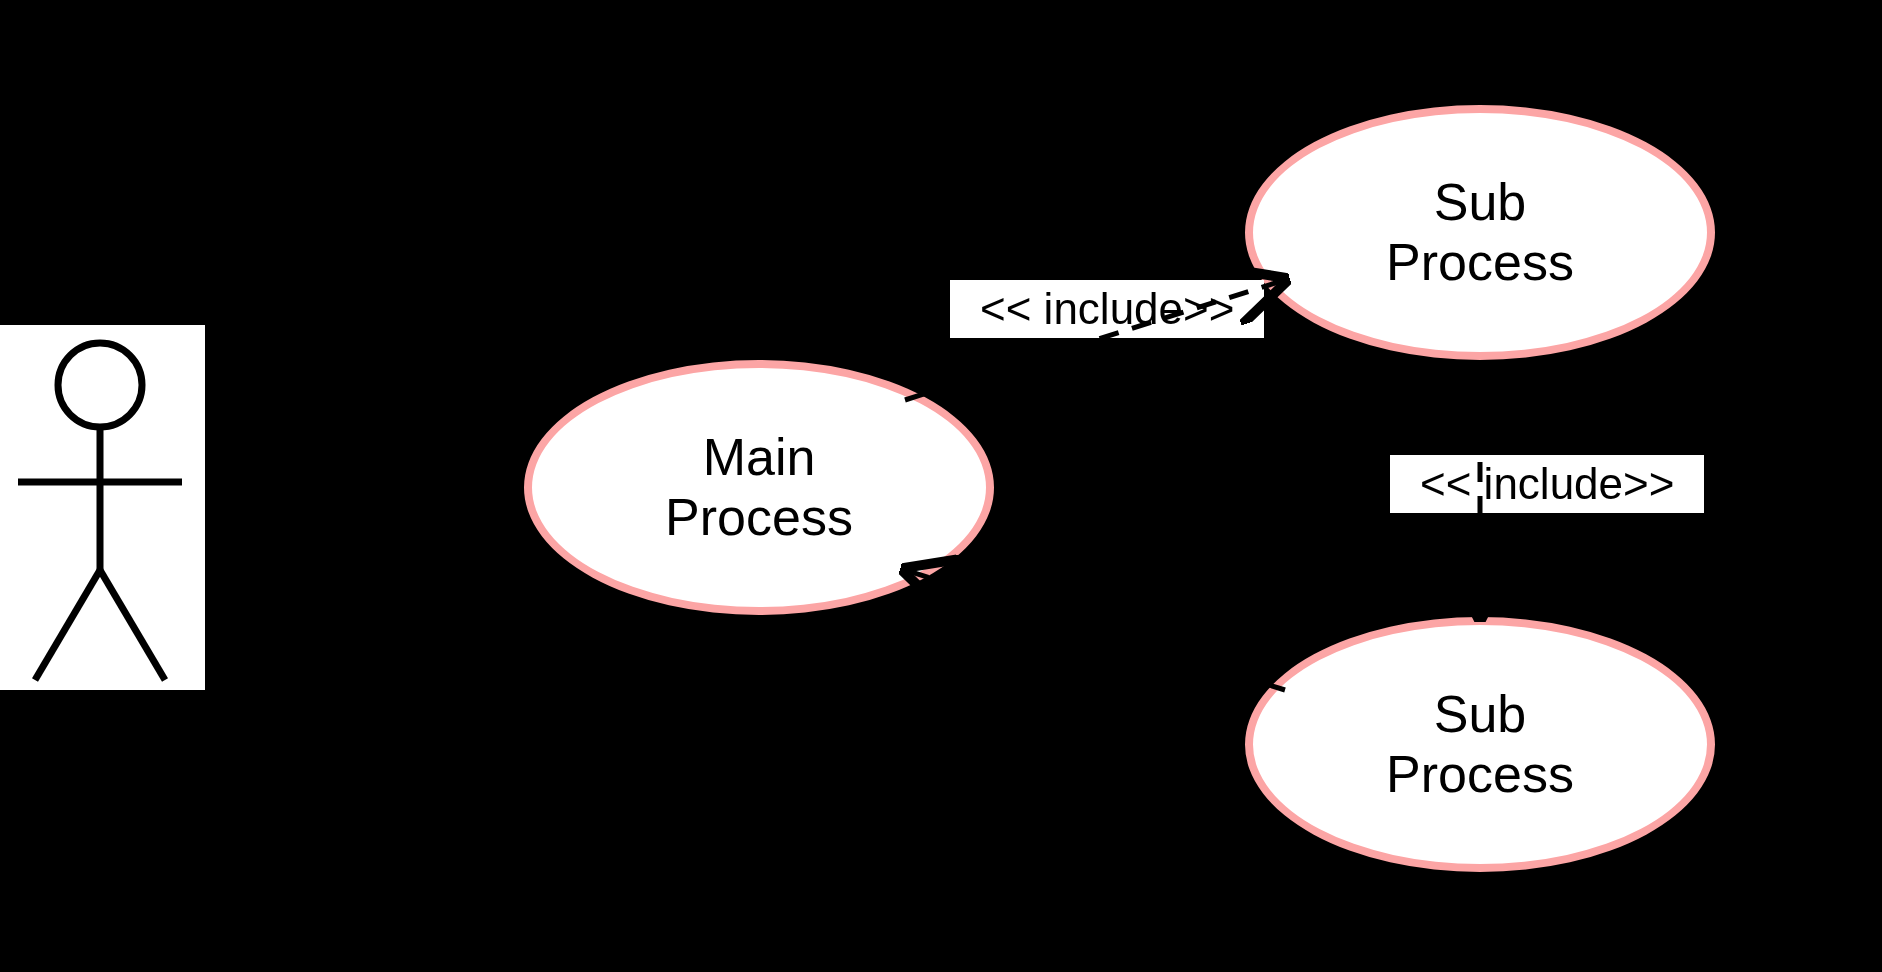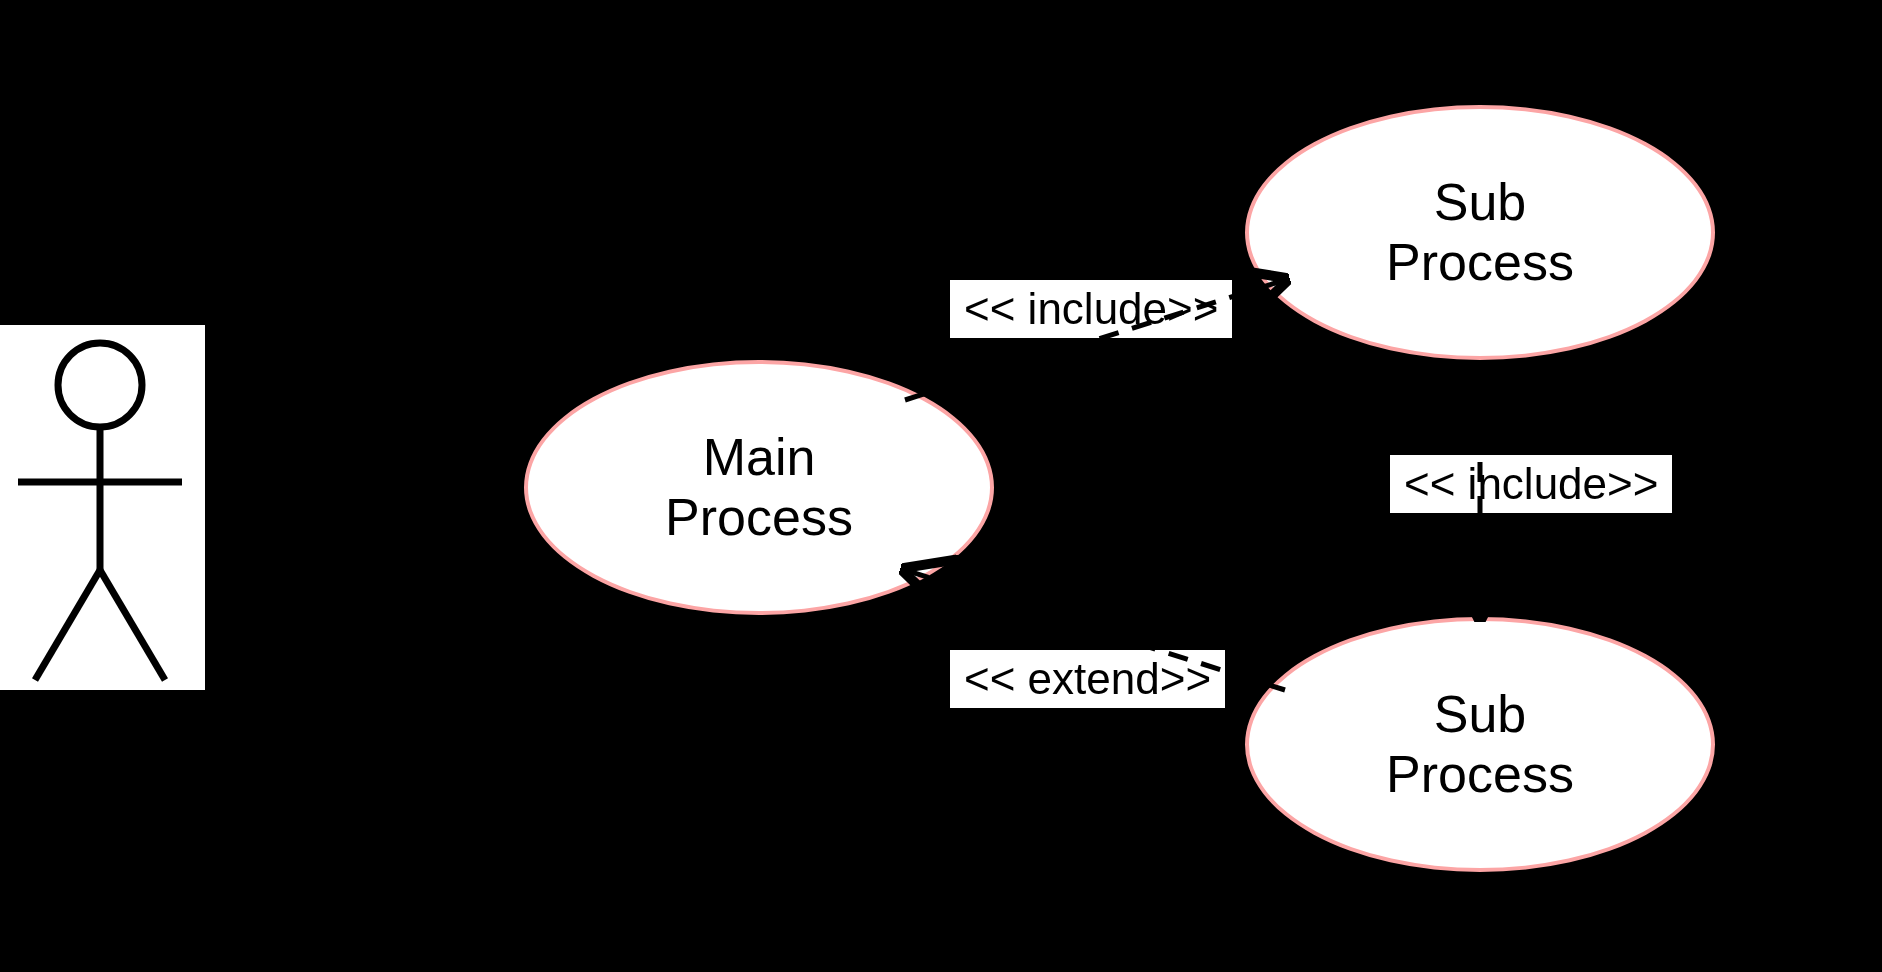--- a/index.html
+++ b/index.html
@@ -16,40 +16,40 @@
     width: 1882px;
     height: 972px;
   }
   .actor-box {
     position: absolute;
     background: #fff;
   }
   .ellipse {
     position: absolute;
     background: #fff;
-    border: 4px solid #fca5a5;
+    border: 8px solid #fca5a5;
     border-radius: 50%;
     display: flex;
     align-items: center;
     justify-content: center;
     text-align: center;
     line-height: 1.15;
     box-sizing: border-box;
   }
   .ellipse .label {
     font-size: 52px;
     color: #000;
     white-space: pre-line;
   }
   .rel-label {
     position: absolute;
     background: #fff;
     color: #000;
     font-size: 44px;
-    padding: 4px 14px;
+    padding: 4px 30px;
     white-space: nowrap;
   }
   svg.overlay {
     position: absolute;
     left: 0; top: 0;
     width: 1882px;
     height: 972px;
     pointer-events: none;
   }
 </style>
@@ -72,21 +72,20 @@
 
   <div class="ellipse" style="left:1245px; top:617px; width:470px; height:255px;">
     <span class="label">Sub
 Process</span>
   </div>
 
   <div class="rel-label" style="left:950px; top:280px;">&lt;&lt; include&gt;&gt;</div>
 
   <div class="rel-label" style="left:1390px; top:455px;">&lt;&lt; include&gt;&gt;</div>
 
-  <div class="rel-label" style="left:950px; top:650px;">&lt;&lt; extend&gt;&gt;</div>
 
   <svg class="overlay" viewBox="0 0 1882 972">
     <defs>
       <marker id="arrow" viewBox="0 0 12 12" refX="11" refY="6" markerWidth="12" markerHeight="12" orient="auto-start-reverse">
         <path d="M 0 0 L 12 6 L 0 12" fill="none" stroke="#000" stroke-width="2"></path>
       </marker>
     </defs>
 
     <g stroke="#000" stroke-width="7" fill="none">
       <circle cx="100" cy="385" r="42" fill="#fff"></circle>

